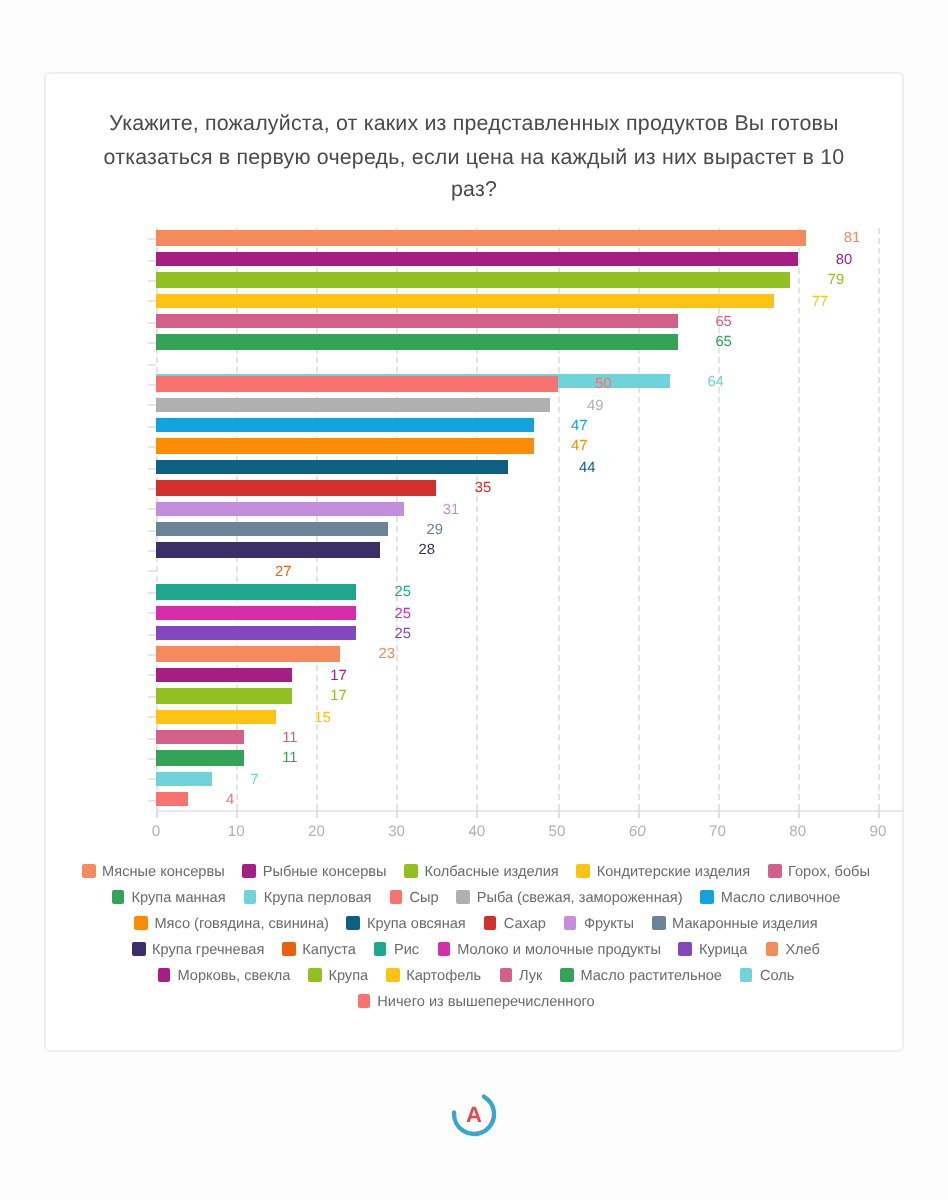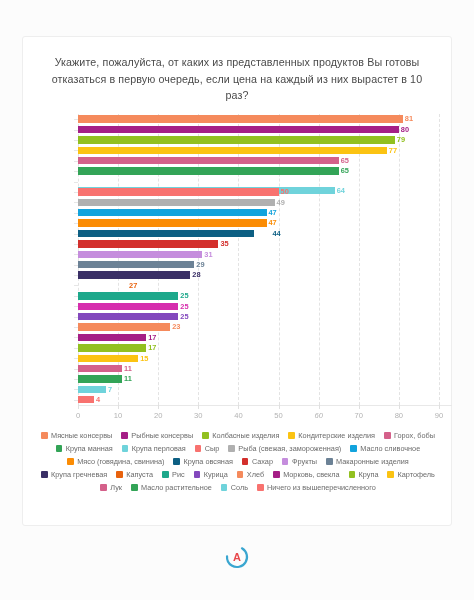--- a/index.html
+++ b/index.html
@@ -79,23 +79,23 @@
     display: flex;
     align-items: center;
   }
   .bar {
     height: 7.4px;
     display: block;
   }
   .bar-value {
     font-size: 7.4px;
     line-height: 7.4px;
-    margin-left: 2px;
+    margin-left: 19px;
     white-space: nowrap;
-    font-weight: 700;
+    font-weight: 400;
   }
   .ytick {
     position: absolute;
     left: 51px;
     width: 4px; height: 0;
     border-top: 1px solid #e6e6e6;
   }
   .legend {
     position: absolute;
     left: 10px; top: 392px;
@@ -412,20 +412,24 @@
         </div>
         <div class="legend-item">
           <span class="legend-swatch" style="background: rgb(232, 98, 13);"></span>
           <span class="legend-label">Капуста</span>
         </div>
         <div class="legend-item">
           <span class="legend-swatch" style="background: rgb(29, 168, 139);"></span>
           <span class="legend-label">Рис</span>
         </div>
         <div class="legend-item">
+          <span class="legend-swatch" style="background: rgb(214, 45, 173);"></span>
+          <span class="legend-label">Молоко и молочные продукты</span>
+        </div>
+        <div class="legend-item">
           <span class="legend-swatch" style="background: rgb(131, 72, 189);"></span>
           <span class="legend-label">Курица</span>
         </div>
         <div class="legend-item">
           <span class="legend-swatch" style="background: rgb(245, 138, 92);"></span>
           <span class="legend-label">Хлеб</span>
         </div>
         <div class="legend-item">
           <span class="legend-swatch" style="background: rgb(165, 30, 134);"></span>
           <span class="legend-label">Морковь, свекла</span>

